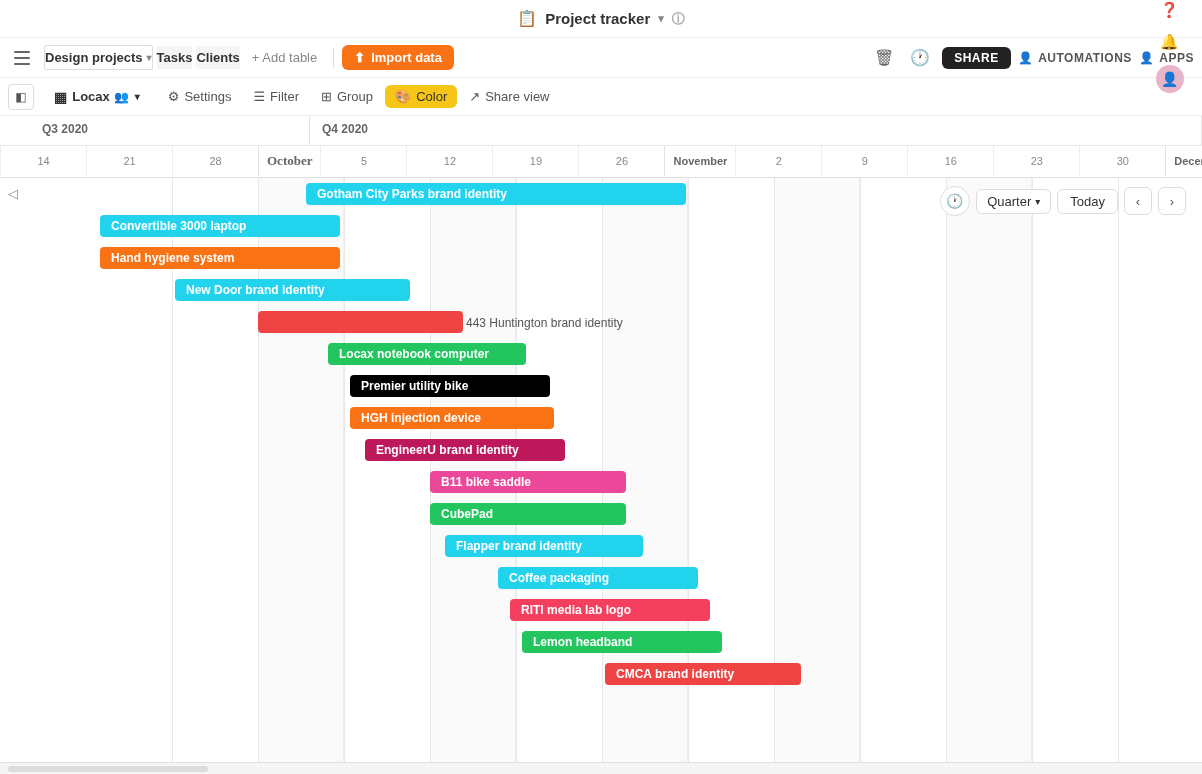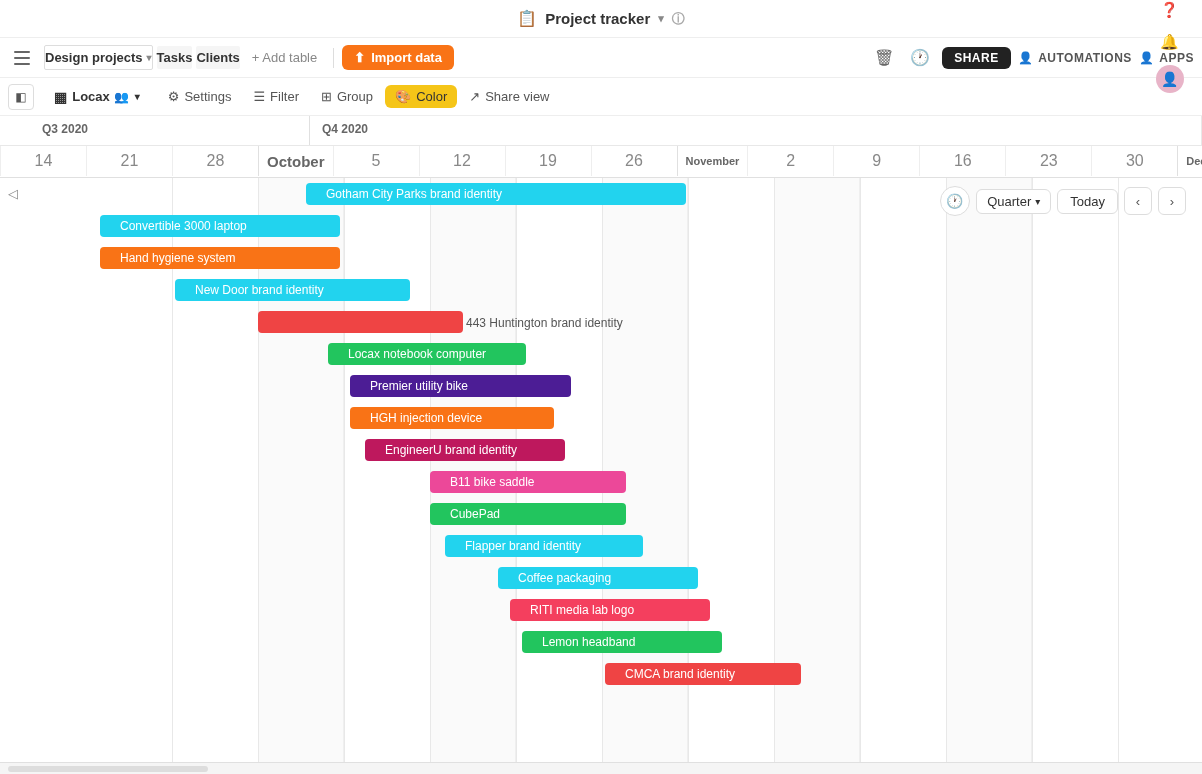--- a/index.html
+++ b/index.html
@@ -199,21 +199,21 @@
       display: flex;
       height: 30px;
       font-size: 11px;
       color: #888;
       position: relative;
     }
     .week-cell {
       width: 86px;
       text-align: center;
       line-height: 30px;
-      font-size: 16px;
+      font-size: 11px;
       color: #888;
       border-left: 1px solid #eee;
     }
 
     
     .gantt-body {
       display: flex;
       flex: 1;
       overflow-y: auto;
       overflow-x: hidden;
@@ -231,23 +231,23 @@
       top: 0; bottom: 0;
       background: #fafafa;
       border-right: 1px solid #efefef;
     }
     .gantt-bar {
       position: absolute;
       height: 22px;
       border-radius: 4px;
       display: flex;
       align-items: center;
-      padding: 0 20px;
-      font-size: 12px;
-      font-weight: 400;
+      padding: 0 11px;
+      font-size: 12px;
+      font-weight: 700;
       color: #fff;
       white-space: nowrap;
       overflow: hidden;
       text-overflow: ellipsis;
       cursor: pointer;
       z-index: 10;
     }
 
     
     .gantt-controls {
@@ -435,21 +435,21 @@
 
     <div class="week-labels">
 
       <div style="display:flex;align-items:center;border-right:1px solid #e0e0e0;">
         <div class="week-cell">14</div>
         <div class="week-cell">21</div>
         <div class="week-cell">28</div>
       </div>
 
       <div style="display:flex;align-items:center;border-right:1px solid #e0e0e0;">
-        <div style="padding:0 8px;font-weight:600;font-size:15px;color:#666;white-space:nowrap;">October</div>
+        <div style="padding:0 8px;font-weight:600;font-size:13px;color:#666;white-space:nowrap;font-family:Liberation Serif, serif;">October</div>
         <div class="week-cell">5</div>
         <div class="week-cell">12</div>
         <div class="week-cell">19</div>
         <div class="week-cell">26</div>
       </div>
 
       <div style="display:flex;align-items:center;border-right:1px solid #e0e0e0;">
         <div style="padding:0 8px;font-weight:600;font-size:11px;color:#666;white-space:nowrap;">November</div>
         <div class="week-cell">2</div>
         <div class="week-cell">9</div>
@@ -505,21 +505,21 @@
 
       <div class="gantt-bar" style="left:258px;width:205px;top:133px;background:#ef4444;">
         <span></span>
       </div>
       <div style="position:absolute;left:466px;top:138px;font-size:12px;color:#555;white-space:nowrap;">443 Huntington brand identity</div>
 
       <div class="gantt-bar" style="left:328px;width:198px;top:165px;background:#22c55e;">
         <span>Locax notebook computer</span>
       </div>
 
-      <div class="gantt-bar" style="left:350px;width:221px;top:197px;background:#4c1d95;">
+      <div class="gantt-bar" style="left:350px;width:200px;top:197px;background:#000000;">
         <span>Premier utility bike</span>
       </div>
 
       <div class="gantt-bar" style="left:350px;width:204px;top:229px;background:#f97316;">
         <span>HGH injection device</span>
       </div>
 
       <div class="gantt-bar" style="left:365px;width:200px;top:261px;background:#be185d;">
         <span>EngineerU brand identity</span>
       </div>

